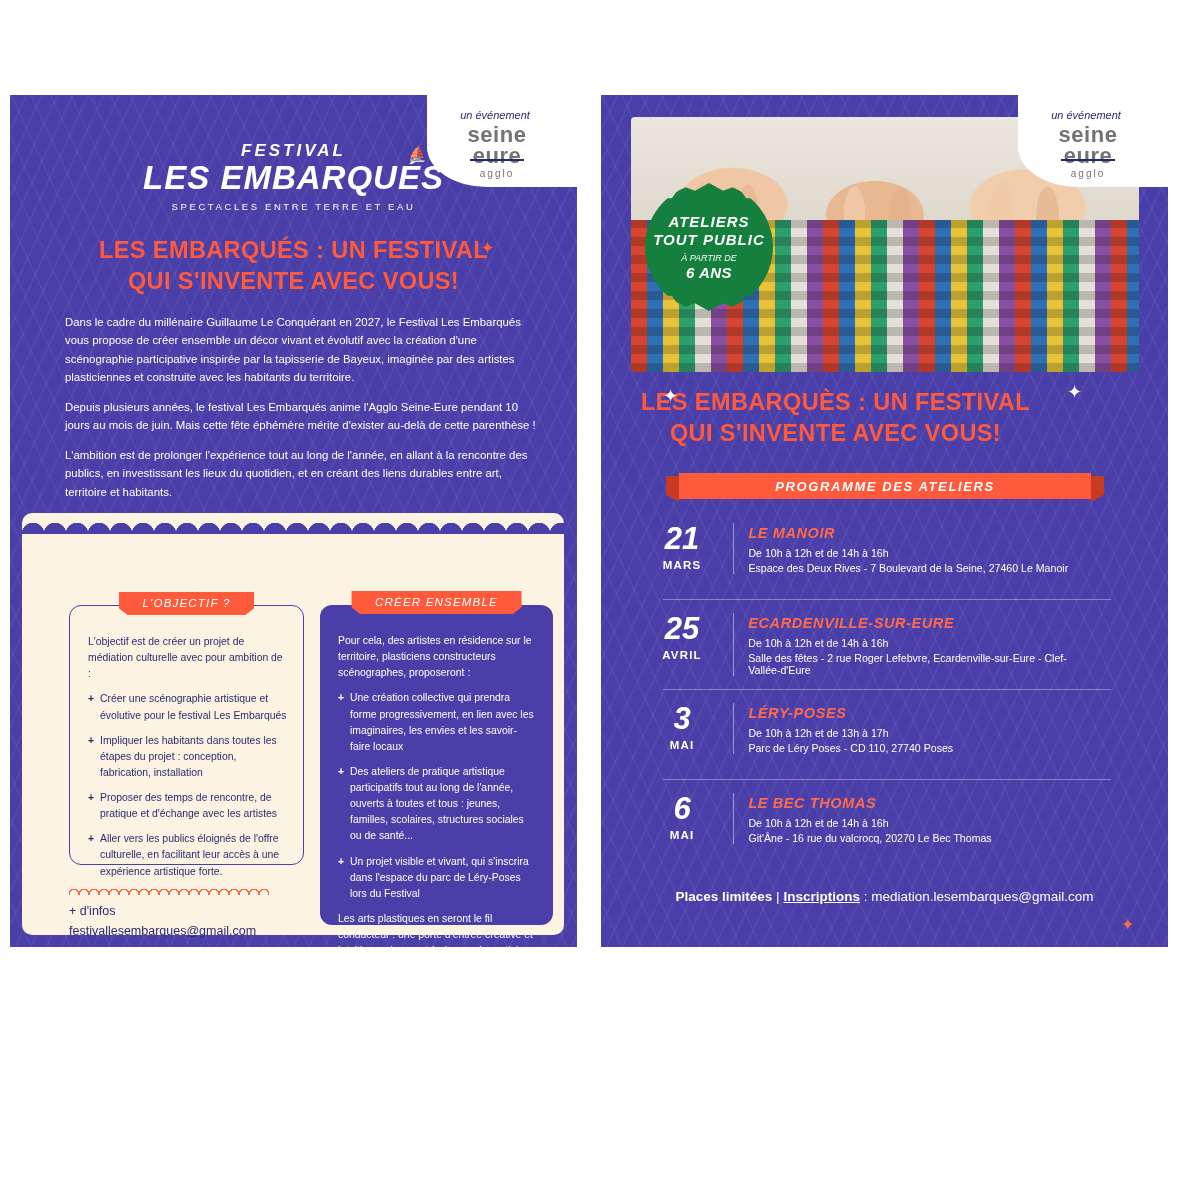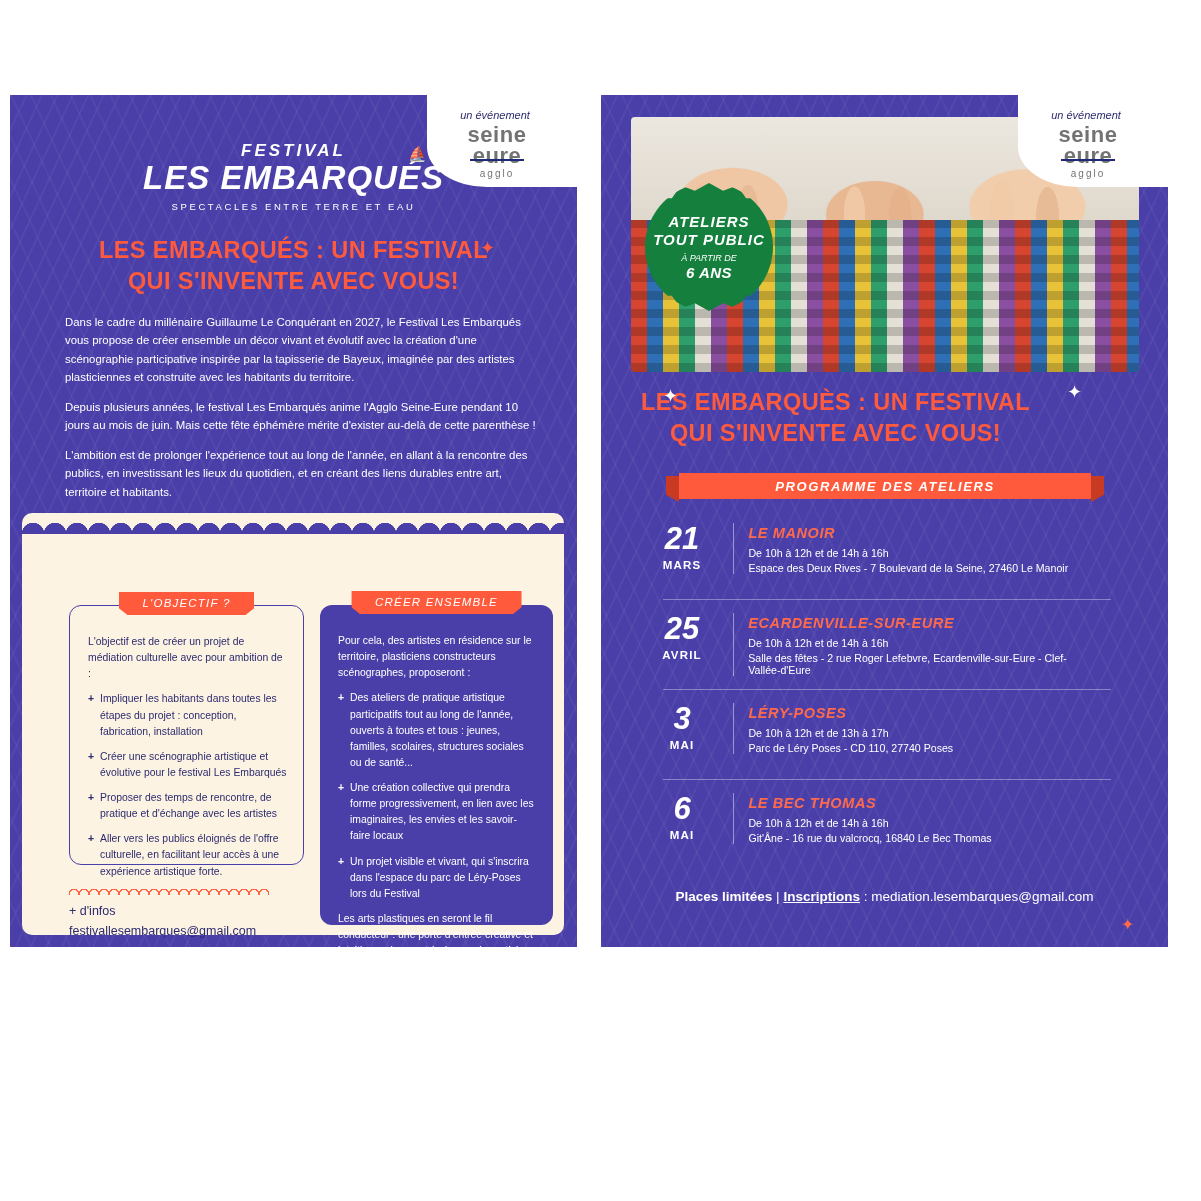--- a/index.html
+++ b/index.html
@@ -195,33 +195,33 @@
       <p>L'ambition est de prolonger l'expérience tout au long de l'année, en allant à la rencontre des publics, en investissant les lieux du quotidien, et en créant des liens durables entre art, territoire et habitants.</p>
     </div>
 
     <div class="cream-card">
       <div class="wave-top"></div>
 
       <div class="sub-card" id="card-objectif">
         <div class="badge tail">L'OBJECTIF ?</div>
         <div class="card-txt">
           <p>L'objectif est de créer un projet de médiation culturelle avec pour ambition de :</p>
+          <p class="bullet">Créer une scénographie artistique et évolutive pour le festival Les Embarqués</p>
           <p class="bullet">Impliquer les habitants dans toutes les étapes du projet : conception, fabrication, installation</p>
-          <p class="bullet">Créer une scénographie artistique et évolutive pour le festival Les Embarqués</p>
           <p class="bullet">Proposer des temps de rencontre, de pratique et d'échange avec les artistes</p>
           <p class="bullet">Aller vers les publics éloignés de l'offre culturelle, en facilitant leur accès à une expérience artistique forte.</p>
         </div>
       </div>
 
       <div class="sub-card" id="card-ensemble">
         <div class="badge tail">CRÉER ENSEMBLE</div>
         <div class="card-txt">
           <p>Pour cela, des artistes en résidence sur le territoire, plasticiens constructeurs scénographes, proposeront :</p>
+          <p class="bullet">Une création collective qui prendra forme progressivement, en lien avec les imaginaires, les envies et les savoir-faire locaux</p>
           <p class="bullet">Des ateliers de pratique artistique participatifs tout au long de l'année, ouverts à toutes et tous : jeunes, familles, scolaires, structures sociales ou de santé...</p>
-          <p class="bullet">Une création collective qui prendra forme progressivement, en lien avec les imaginaires, les envies et les savoir-faire locaux</p>
           <p class="bullet">Un projet visible et vivant, qui s'inscrira dans l'espace du parc de Léry-Poses lors du Festival</p>
           <p>Les arts plastiques en seront le fil conducteur : une porte d'entrée créative et intuitive, qui permet à chacun de participer, quel que soit son âge ou son expérience.</p>
         </div>
       </div>
 
       <div class="squiggle"></div>
       <div class="infos">
         <div class="ttl">+ d'infos</div>
         <div>festivallesembarques@gmail.com</div>
         <div>02 32 50 86 46</div>
@@ -308,21 +308,21 @@
 
     <div class="event" style="top:698px;">
       <div class="date">
         <div class="d">6</div>
         <div class="m">MAI</div>
       </div>
       <div class="vline"></div>
       <div class="info">
         <div class="city">LE BEC THOMAS</div>
         <div class="hours">De 10h à 12h et de 14h à 16h</div>
-        <div class="addr">Git'Âne - 16 rue du valcrocq, 16840 Le Bec Thomas</div>
+        <div class="addr">Git'Âne - 16 rue du valcrocq, 20270 Le Bec Thomas</div>
       </div>
     </div>
 
     <div class="foot2">
       <b>Places limitées</b>
       <span>|</span>
       <b><u>Inscriptions</u></b><span> : </span><span>mediation.lesembarques@gmail.com</span>
     </div>
     <span class="diamond" style="left:520px;top:820px;">✦</span>
   </div>

